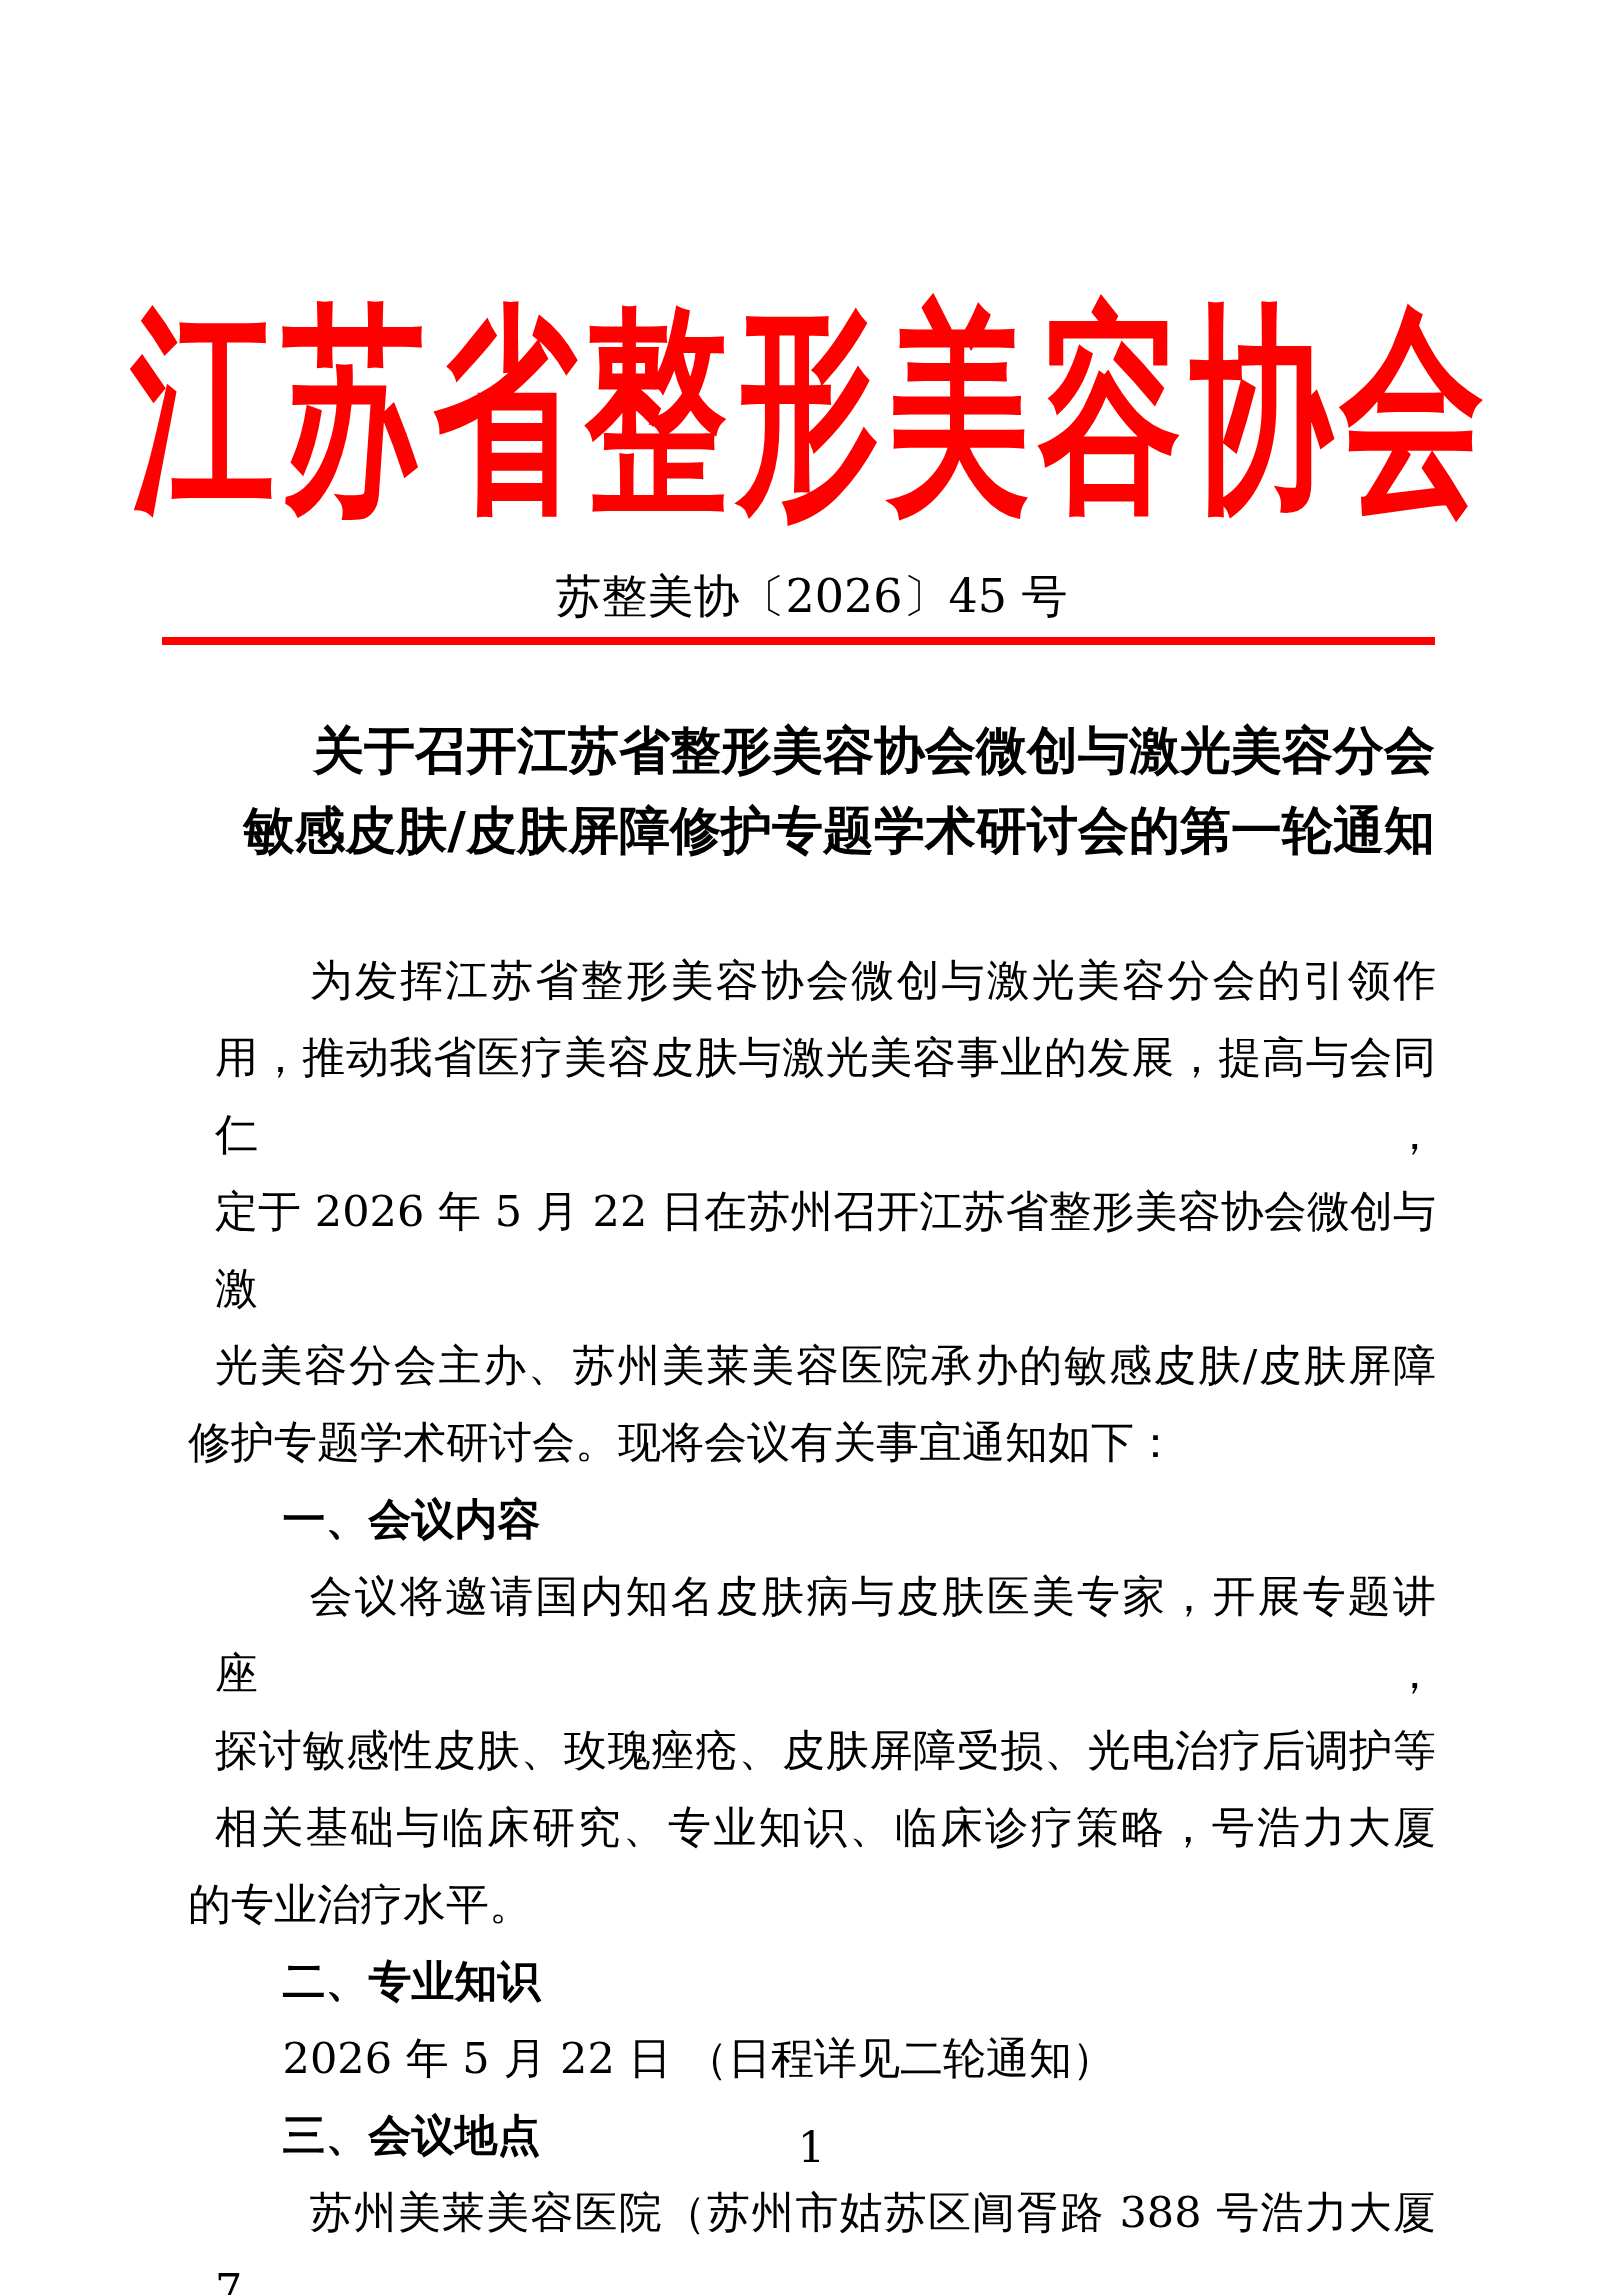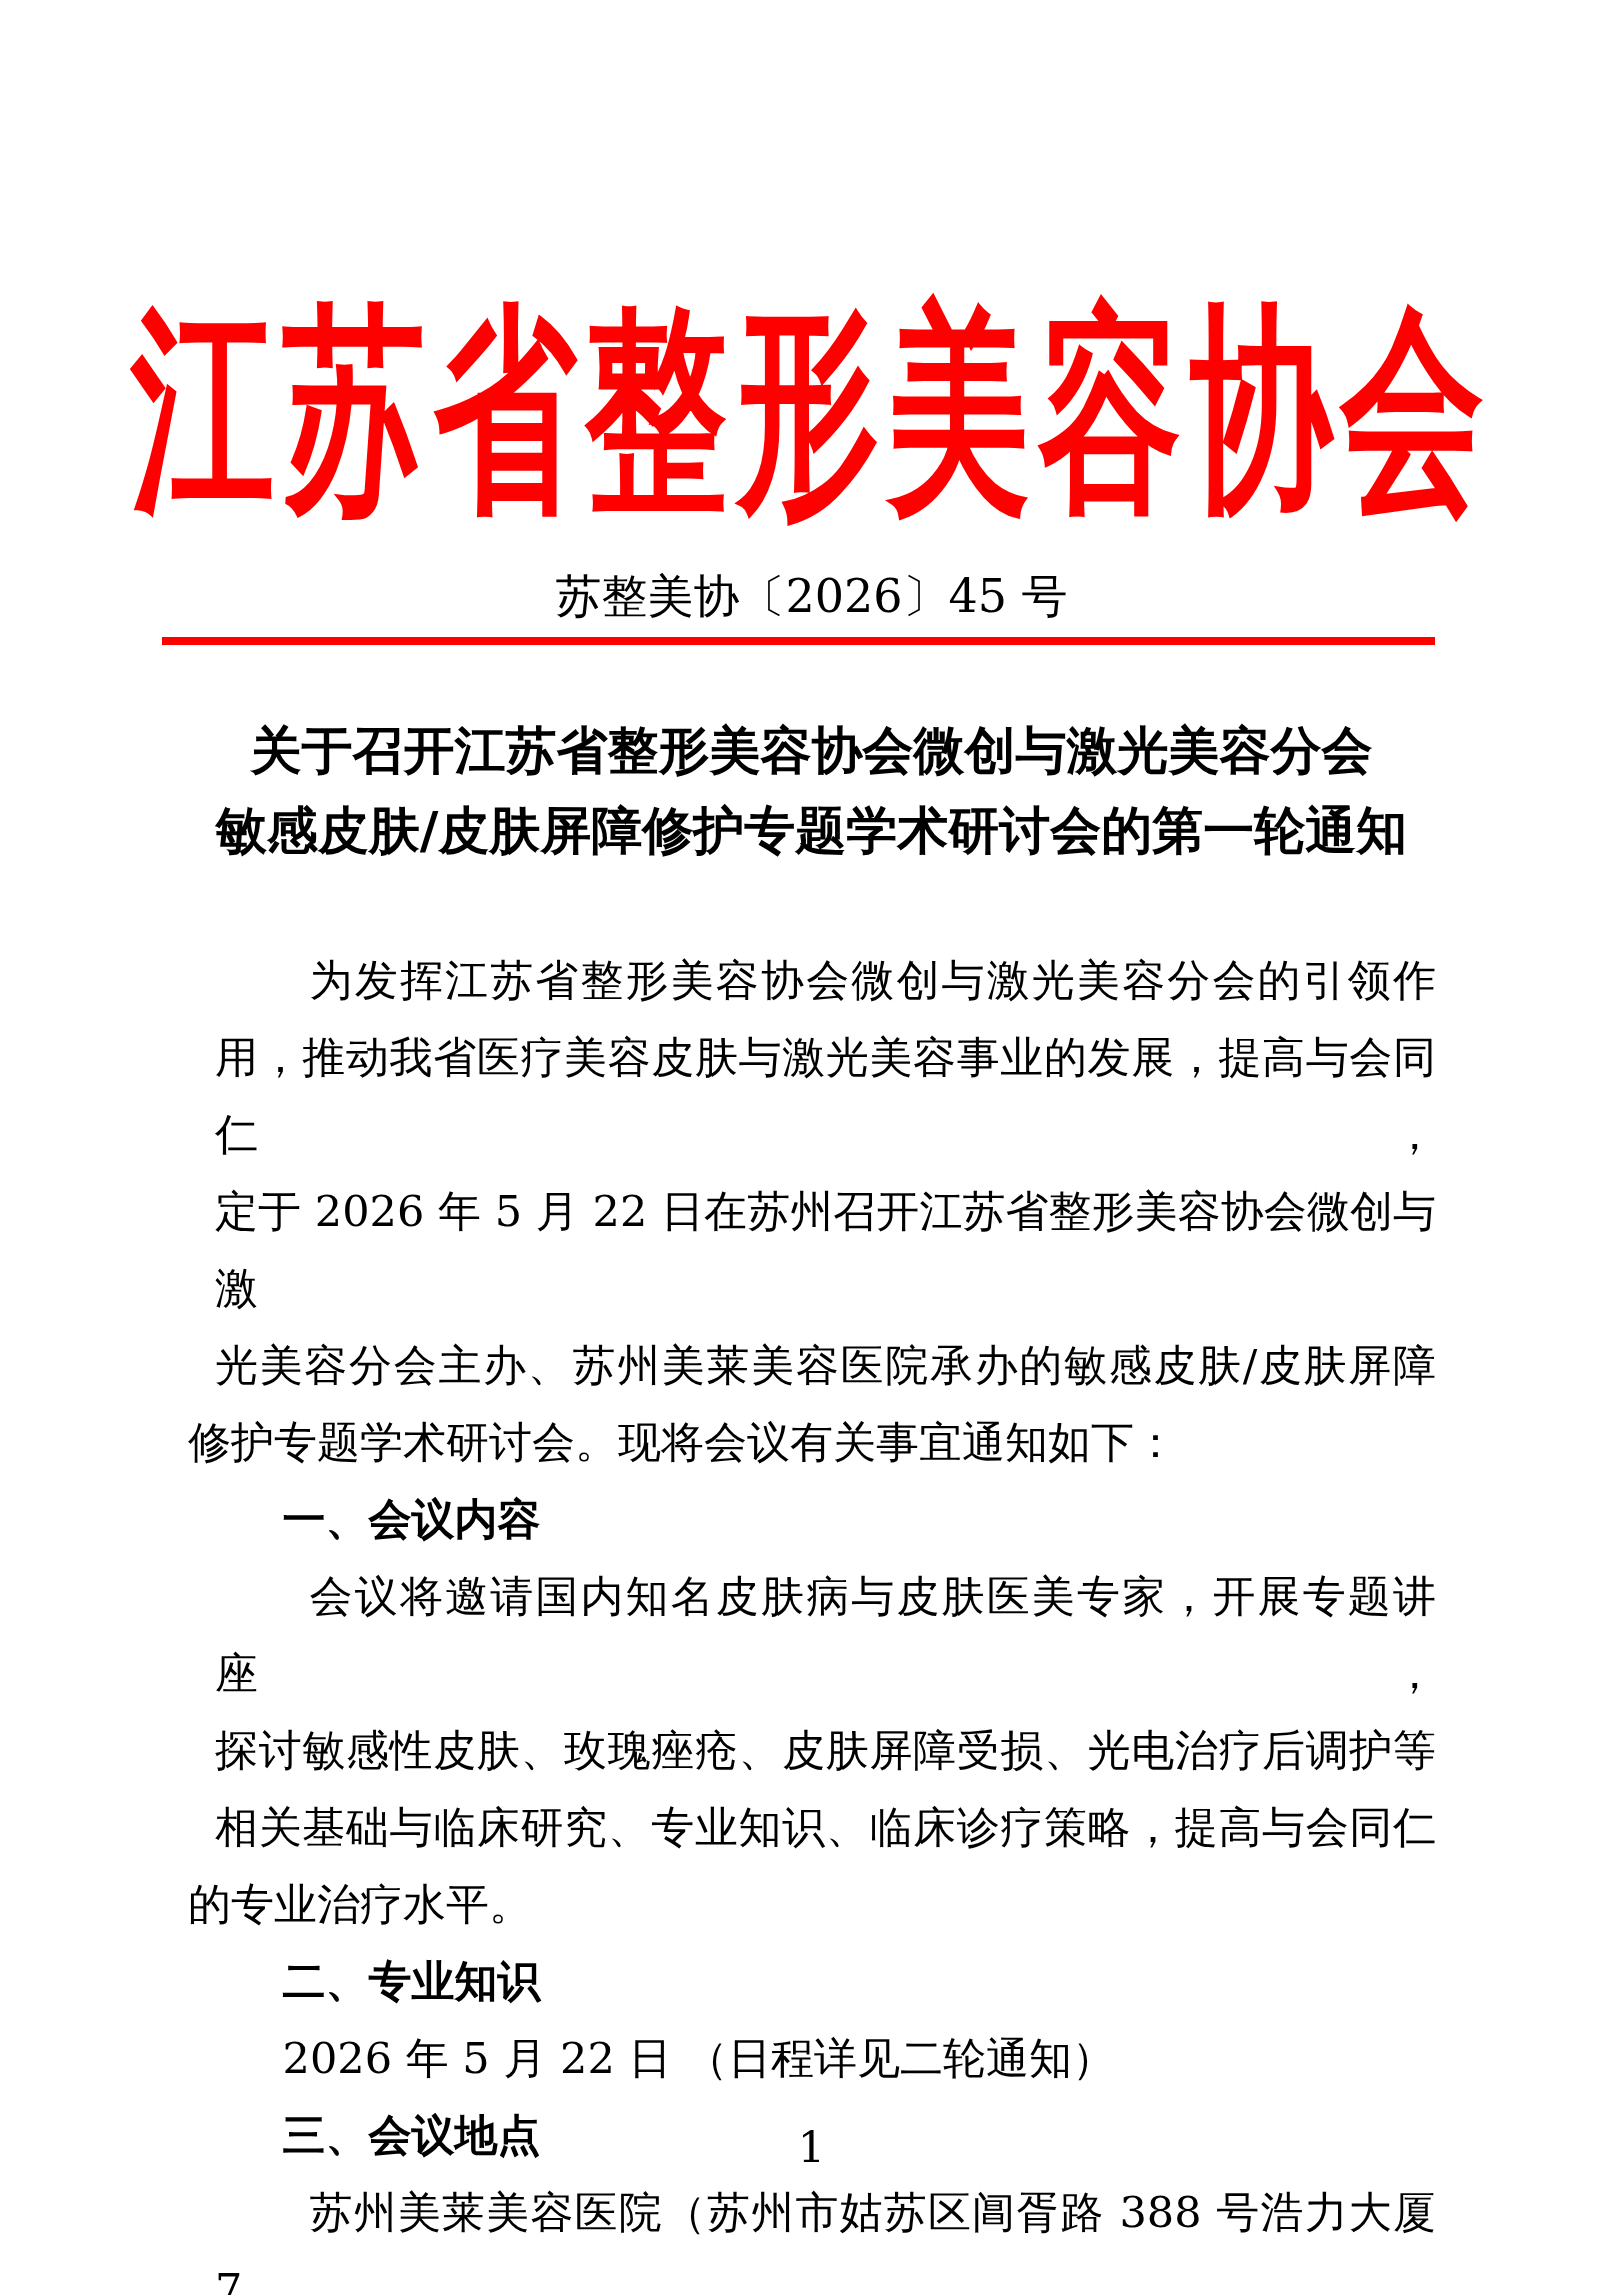--- a/index.html
+++ b/index.html
@@ -41,21 +41,21 @@
     left: 162px;
     width: 1273px;
     height: 8.2px;
     background: #ff0000;
   }
   .doc-title {
     position: absolute;
     top: 710px;
     left: 188px;
     width: 1247px;
-    text-align: center;
+    text-align: right;
     font-weight: bold;
     font-size: 51px;
     line-height: 80px;
   }
   .body-block {
     position: absolute;
     top: 942px;
     left: 188px;
     width: 1248px;
     font-size: 43px;
@@ -90,21 +90,21 @@
 
 <div class="body-block">
   <div class="line indent fill">为发挥江苏省整形美容协会微创与激光美容分会的引领作</div>
   <div class="line fill">用，推动我省医疗美容皮肤与激光美容事业的发展，提高与会同仁，</div>
   <div class="line fill">定于 2026 年 5 月 22 日在苏州召开江苏省整形美容协会微创与激</div>
   <div class="line fill">光美容分会主办、苏州美莱美容医院承办的敏感皮肤/皮肤屏障</div>
   <div class="line">修护专题学术研讨会。现将会议有关事宜通知如下：</div>
   <div class="line indent bold">一、会议内容</div>
   <div class="line indent fill">会议将邀请国内知名皮肤病与皮肤医美专家，开展专题讲座，</div>
   <div class="line fill">探讨敏感性皮肤、玫瑰痤疮、皮肤屏障受损、光电治疗后调护等</div>
-  <div class="line fill">相关基础与临床研究、专业知识、临床诊疗策略，提高与会同仁</div>
+  <div class="line fill">相关基础与临床研究、专业知识、临床诊疗策略，号浩力大厦</div>
   <div class="line">的专业治疗水平。</div>
   <div class="line indent bold">二、专业知识</div>
   <div class="line indent">2026 年 5 月 22 日 （日程详见二轮通知）</div>
   <div class="line indent bold">三、会议地点</div>
   <div class="line indent fill">苏州美莱美容医院（苏州市姑苏区阊胥路 388 号浩力大厦 7</div>
 </div>
 
 <div class="page-number">1</div>
 
 

